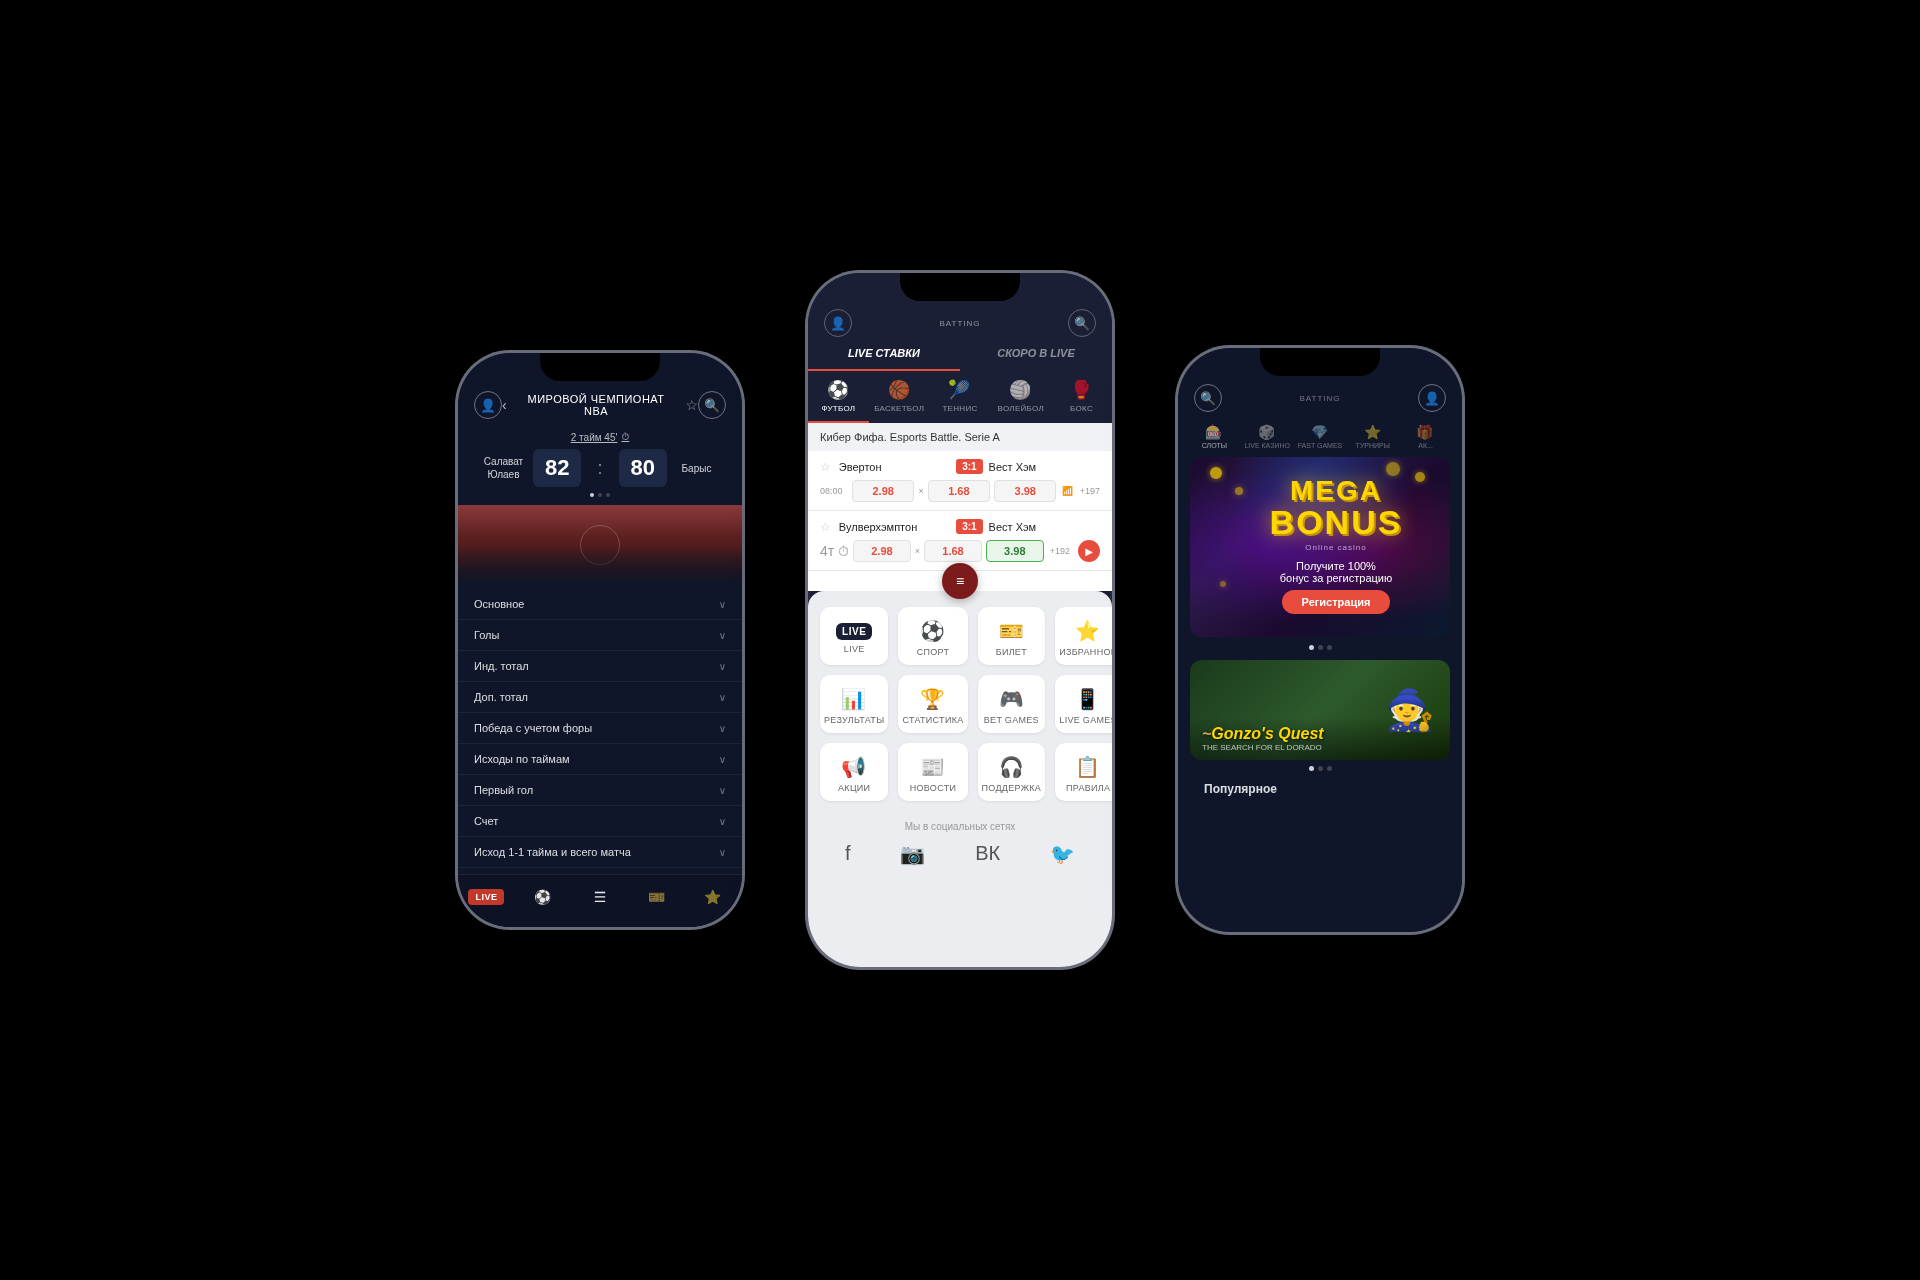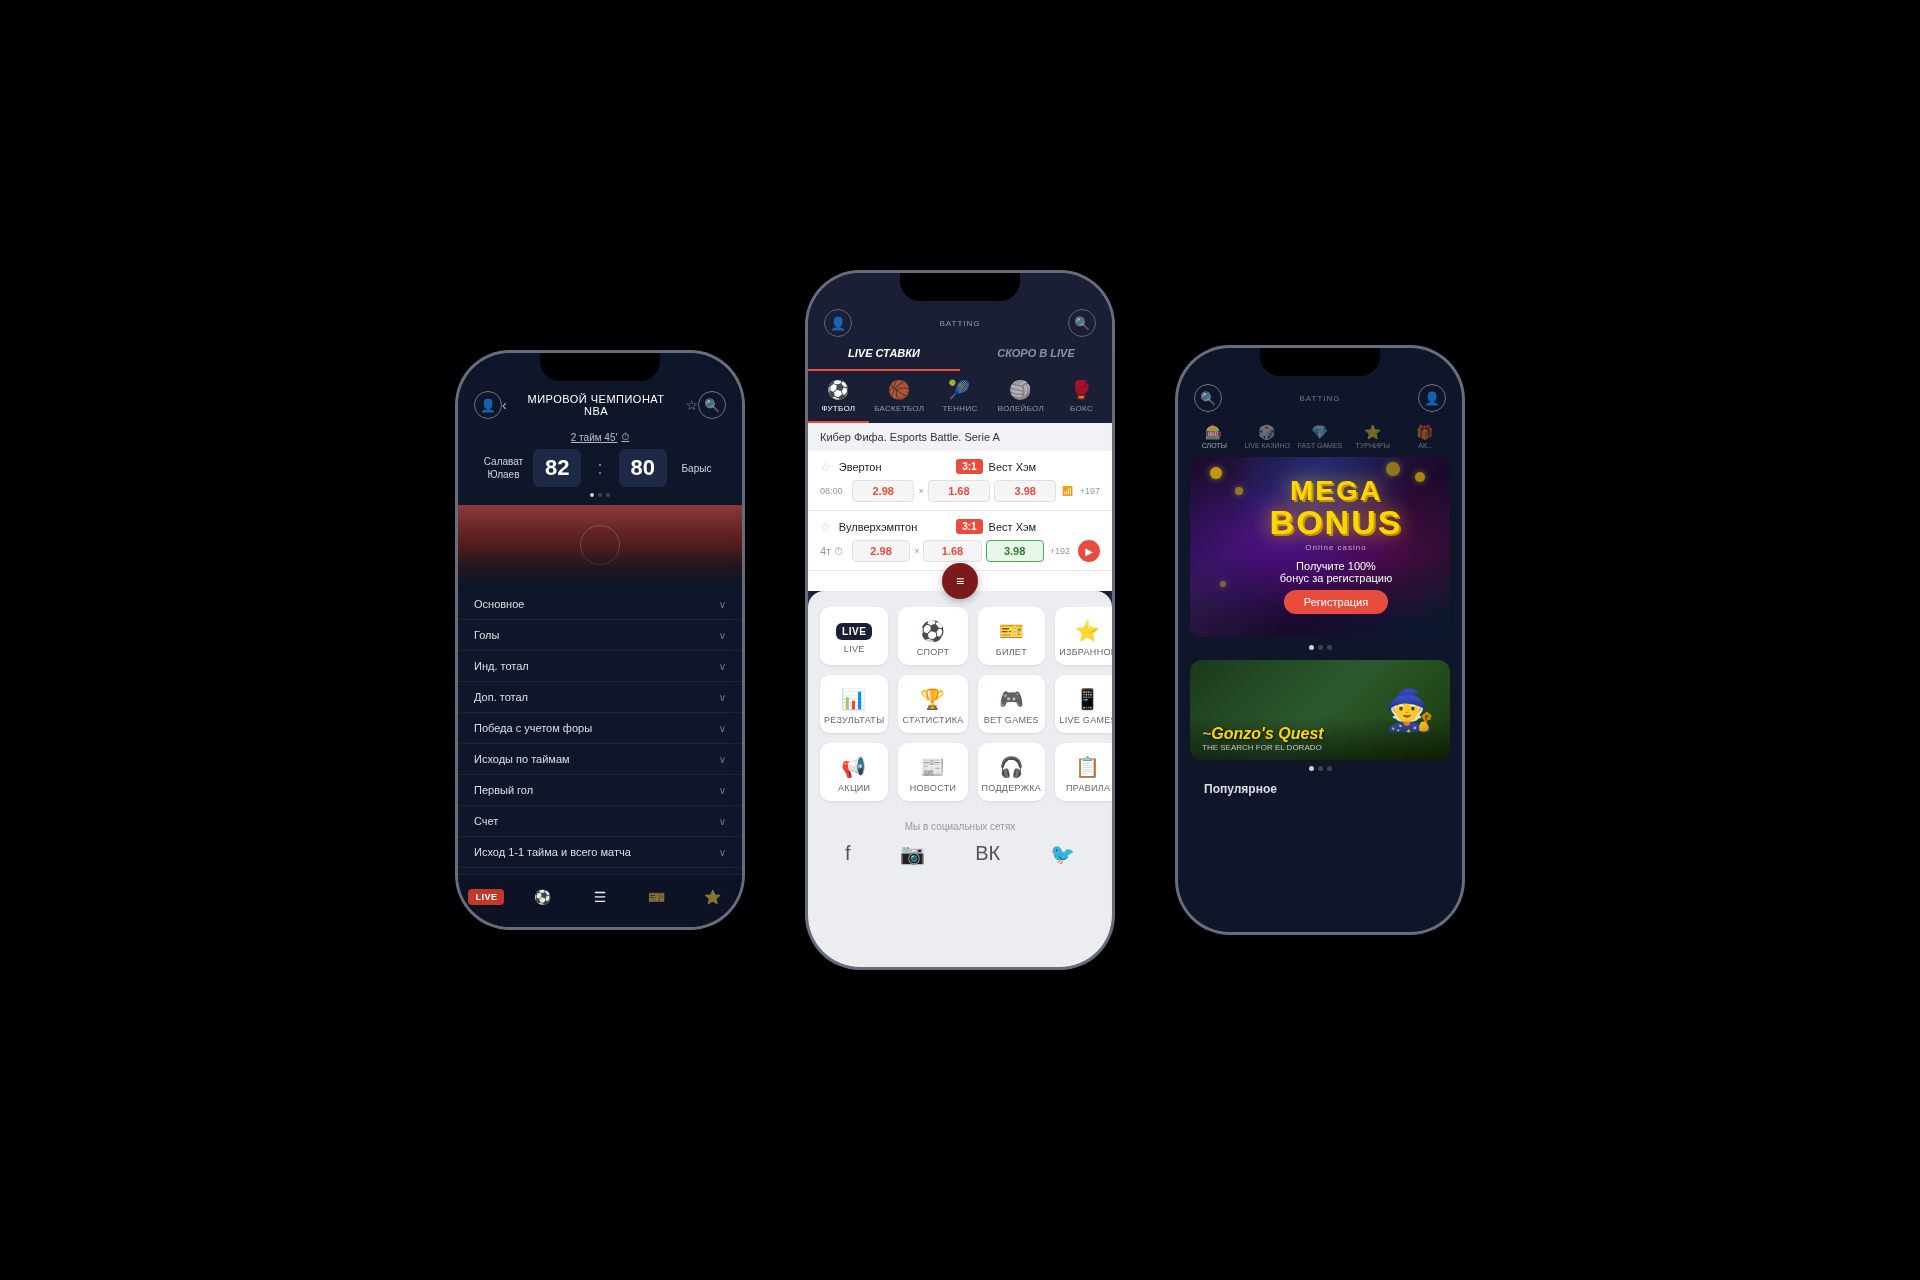--- a/index.html
+++ b/index.html
@@ -554,21 +554,21 @@
     }
     .p3-reg-btn {
       display: block;
       margin: 6px auto 0;
       background: #e74c3c;
       color: #fff;
       border: none;
       border-radius: 20px;
       padding: 6px 20px;
       font-size: 11px;
-      font-weight: 400;
+      font-weight: 700;
       cursor: pointer;
     }
     .p3-dots {
       display: flex;
       justify-content: center;
       gap: 4px;
       margin-top: 8px;
     }
     .p3-dot { width: 5px; height: 5px; border-radius: 50%; background: rgba(255,255,255,0.2); }
     .p3-dot.active { background: rgba(255,255,255,0.8); }
@@ -812,21 +812,21 @@
             <span class="p2-star">☆</span>
             <span class="p2-teams-text">
               <span>Вулверхэмптон</span>
             </span>
             <span class="p2-score-badge">3:1</span>
             <span class="p2-teams-text">
               <span>Вест Хэм</span>
             </span>
           </div>
           <div class="p2-odds-row">
-            <span class="p2-time" style="font-size:11px;color:#999;display:flex;align-items:center;gap:2px;">4т ⏱</span>
+            <span class="p2-time" style="font-size:14px;color:#999;display:flex;align-items:center;gap:2px;">4т ⏱</span>
             <div class="p2-odd">2.98</div>
             <span class="p2-odd-mul">×</span>
             <div class="p2-odd">1.68</div>
             <div class="p2-odd highlight">3.98</div>
             <span class="p2-more">+192</span>
             <div class="p2-play-btn">▶</div>
           </div>
         </div>
 
         <div class="p2-divider-with-fab">

